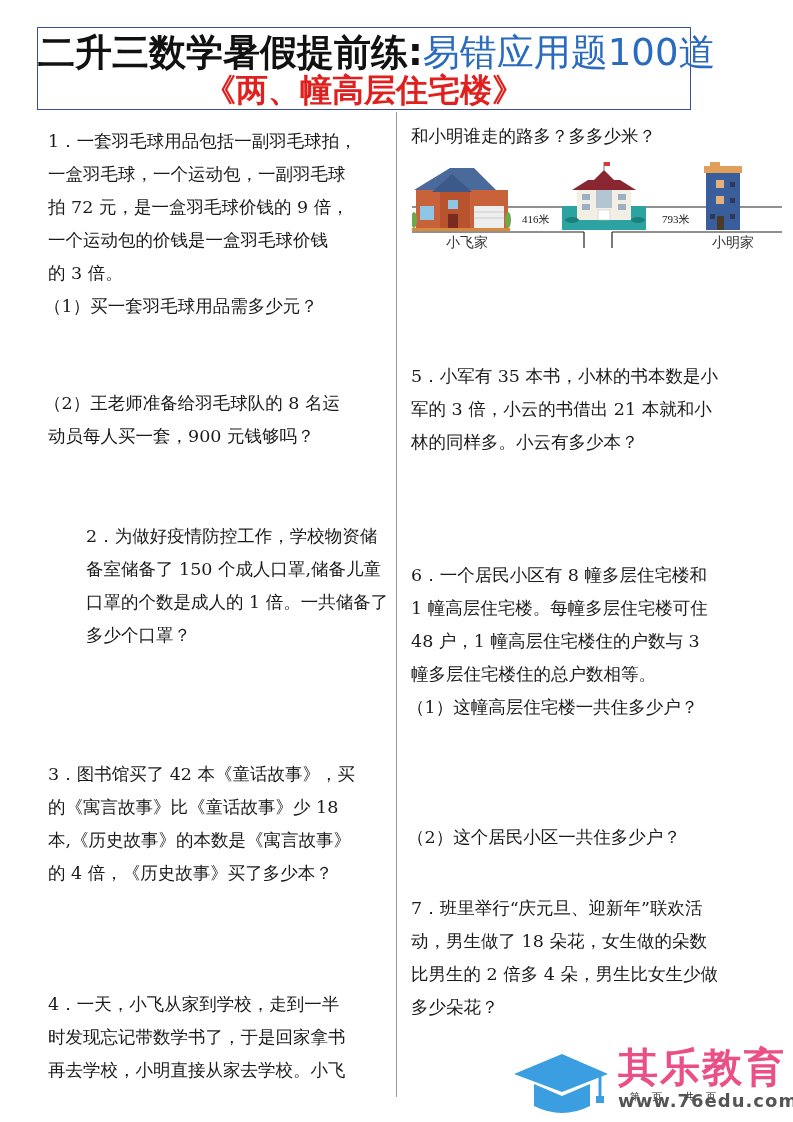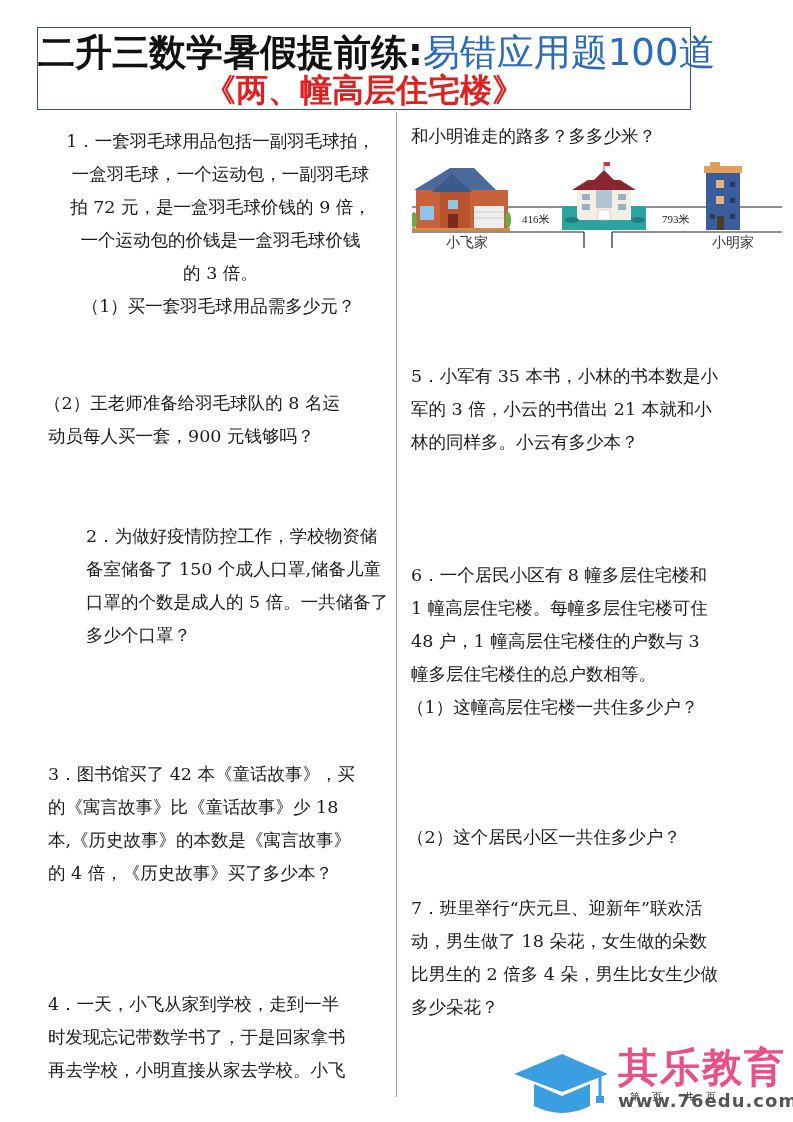--- a/index.html
+++ b/index.html
@@ -40,36 +40,36 @@
 <div class="title-box">
   <div class="title-line1">
     <span class="title-black">二升三数学暑假提前练:</span><span class="title-blue">易错应用题100道</span>
   </div>
   <div class="title-line2">《两、幢高层住宅楼》</div>
 </div>
 
 <div class="divider"></div>
 
 <div class="col col-left" style="top:0;">
-  <div class="q" style="top:125px;text-align:center;">
+  <div class="q" style="top:125px;">
     <p>1．一套羽毛球用品包括一副羽毛球拍，</p>
     <p>一盒羽毛球，一个运动包，一副羽毛球</p>
     <p>拍 72 元，是一盒羽毛球价钱的 9 倍，</p>
     <p>一个运动包的价钱是一盒羽毛球价钱</p>
     <p>的 3 倍。</p>
     <p class="sub">（1）买一套羽毛球用品需多少元？</p>
   </div>
   <div class="q" style="top:387px;">
     <p class="sub">（2）王老师准备给羽毛球队的 8 名运</p>
     <p>动员每人买一套，900 元钱够吗？</p>
   </div>
   <div class="q" style="top:520px;margin-left:38px;">
     <p>2．为做好疫情防控工作，学校物资储</p>
     <p>备室储备了 150 个成人口罩,储备儿童</p>
-    <p>口罩的个数是成人的 5 倍。一共储备了</p>
+    <p>口罩的个数是成人的 1 倍。一共储备了</p>
     <p>多少个口罩？</p>
   </div>
   <div class="q" style="top:758px;">
     <p>3．图书馆买了 42 本《童话故事》，买</p>
     <p>的《寓言故事》比《童话故事》少 18</p>
     <p>本,《历史故事》的本数是《寓言故事》</p>
     <p>的 4 倍，《历史故事》买了多少本？</p>
   </div>
   <div class="q" style="top:988px;">
     <p>4．一天，小飞从家到学校，走到一半</p>

